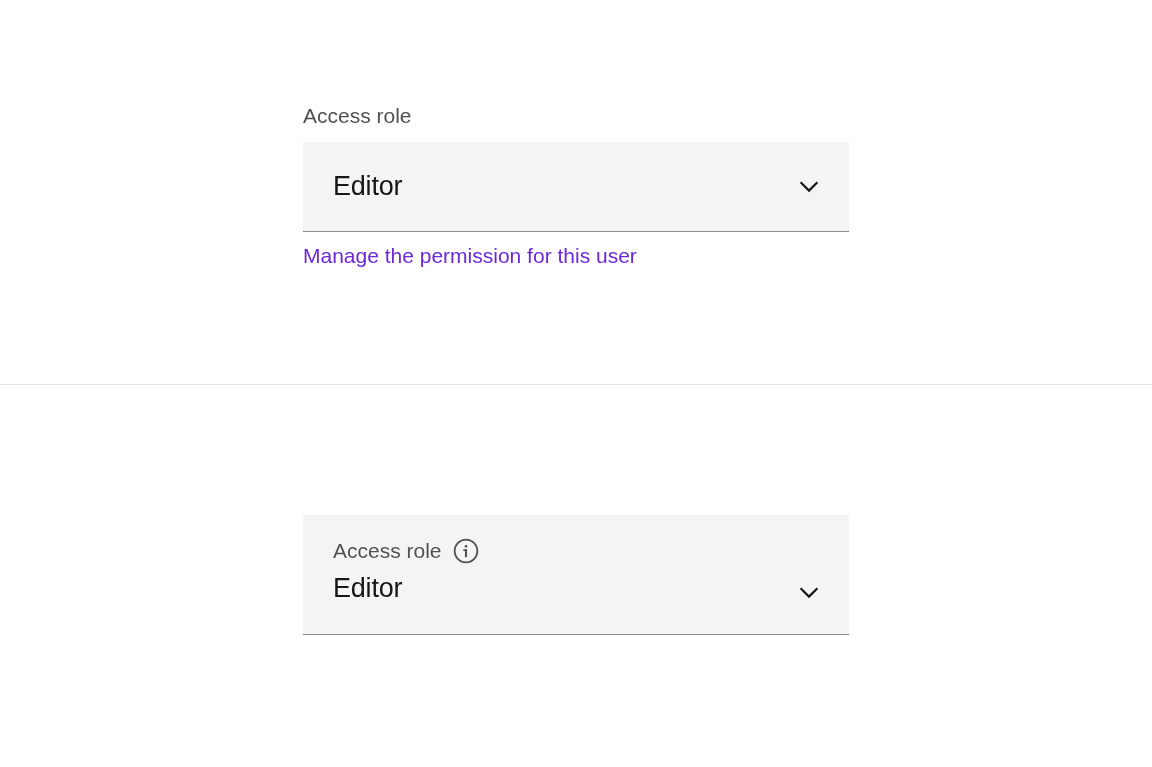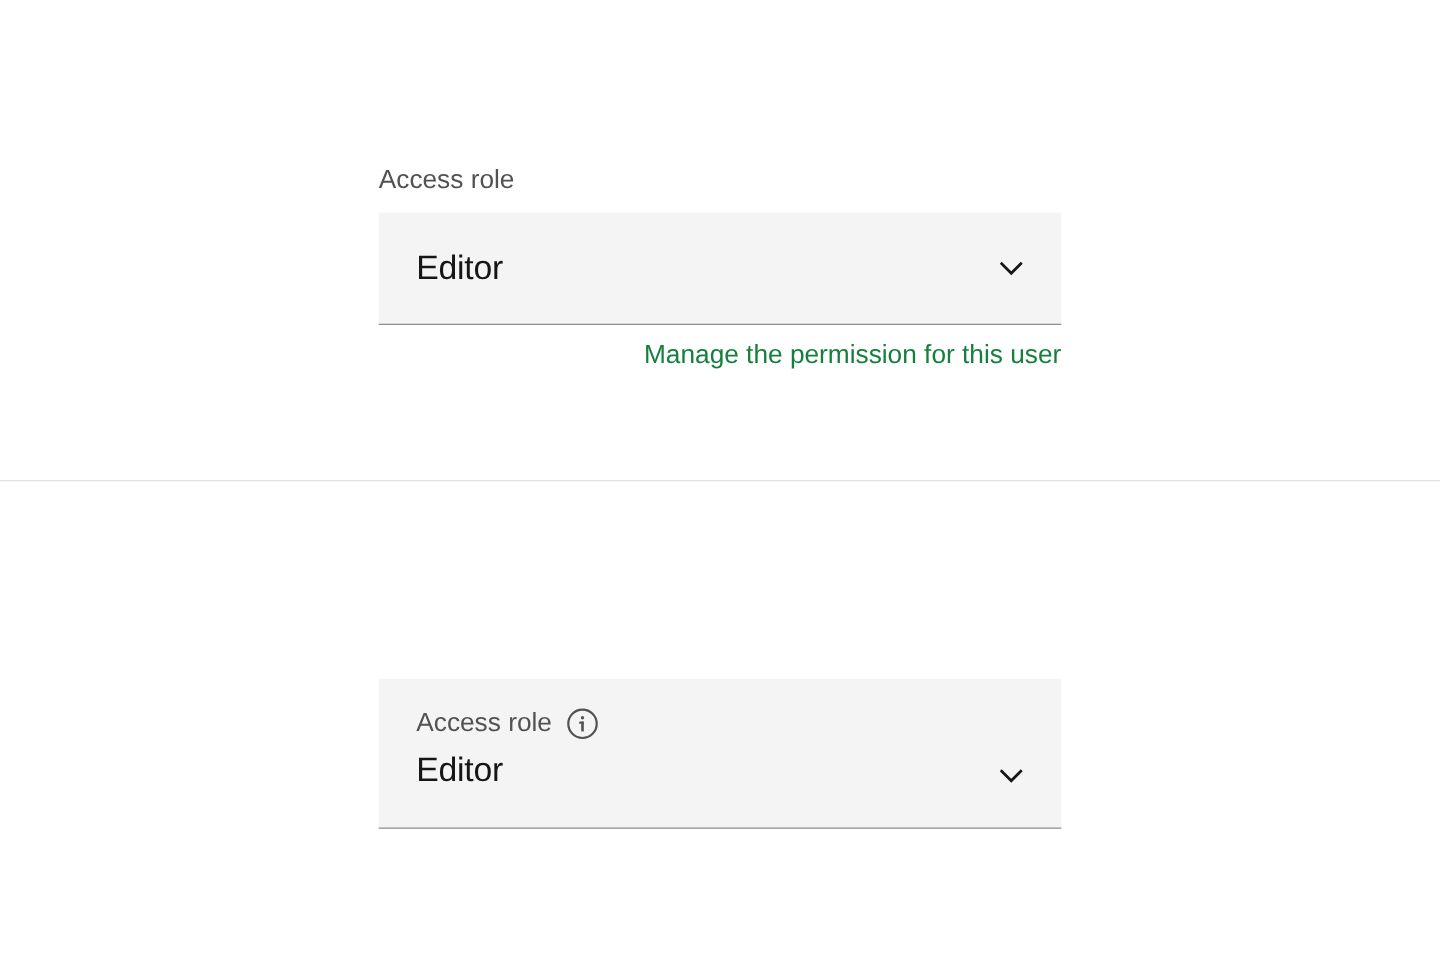--- a/index.html
+++ b/index.html
@@ -11,21 +11,20 @@
       font-family: -apple-system, BlinkMacSystemFont, "Segoe UI", Helvetica, Arial, sans-serif;
       background: #ffffff;
       width: 1152px;
       height: 767px;
       position: relative;
     }
     .section {
       position: absolute;
       left: 303px;
       width: 546px;
-      margin-top: 28px;
     }
     .section-1 {
       top: 104px;
     }
     .section-2 {
       top: 515px;
     }
     .label-outside {
       font-size: 21px;
       color: #525252;
@@ -77,25 +76,24 @@
       width: 20px;
       height: 12px;
     }
     .chevron-fluid {
       position: absolute;
       right: 30px;
       top: 68px;
     }
     .helper-text {
       font-size: 21px;
-      color: #15803d;
+      color: #6d28d9;
       margin-top: 12px;
       font-weight: 400;
       letter-spacing: 0px;
-      text-align: right;
     }
     .label-inside-row {
       display: flex;
       align-items: center;
       gap: 10px;
     }
     .label-inside {
       font-size: 21px;
       color: #525252;
       font-weight: 400;

